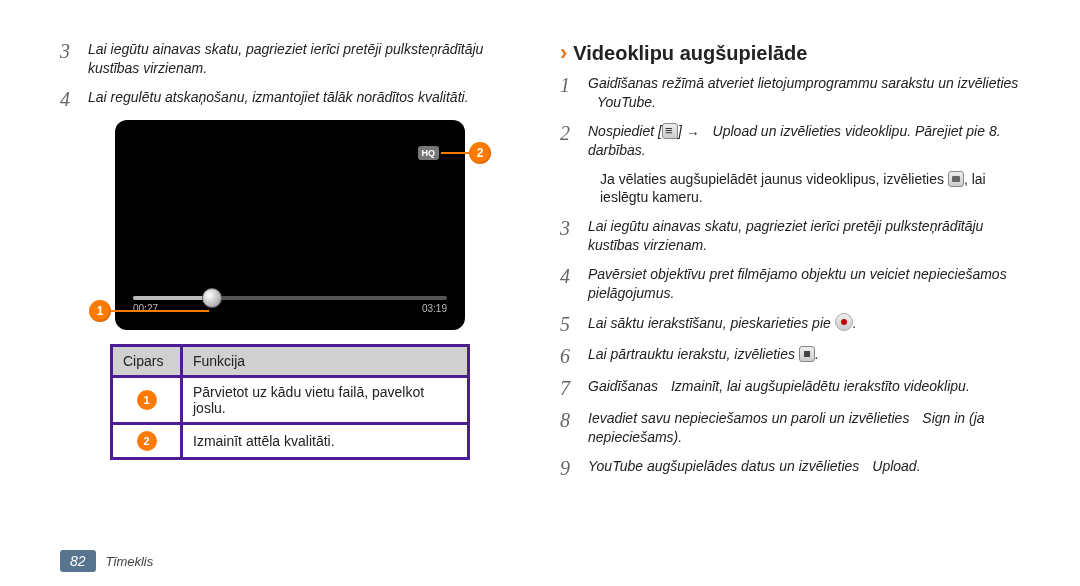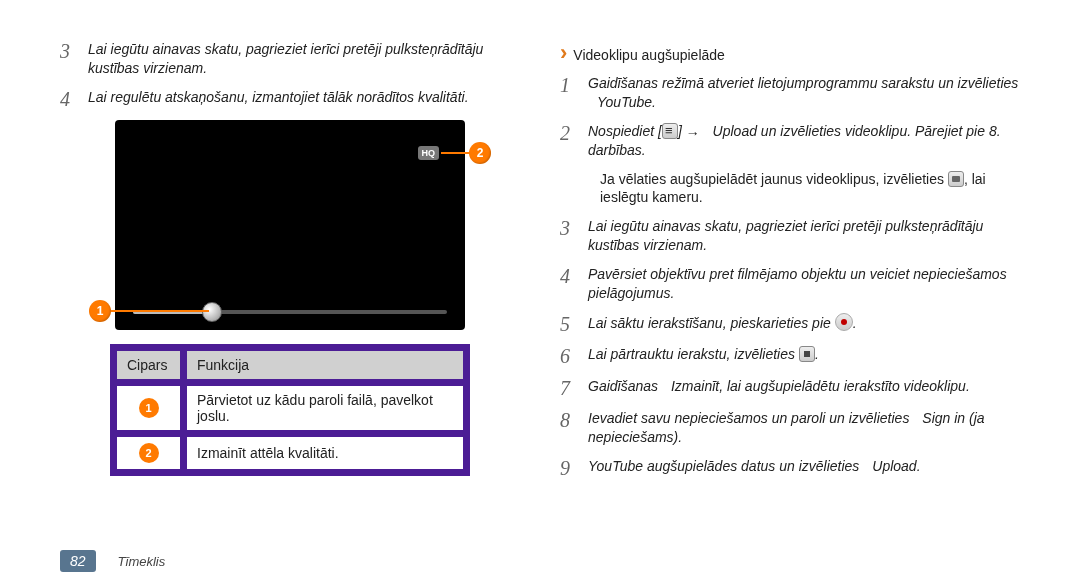--- a/index.html
+++ b/index.html
@@ -51,36 +51,36 @@
     align-items: baseline;
     gap: 6px;
     margin-bottom: 8px;
   }
   .chevron {
     color: #e07a1c;
     font-size: 22px;
     font-weight: bold;
   }
   .htitle {
-    font-size: 14px;
-    font-weight: normal;
+    font-size: 20px;
+    font-weight: bold;
   }
 
   
   .screenshot-wrap {
     position: relative;
     width: 350px;
     margin: 6px auto 14px auto;
   }
   .screenshot {
     width: 350px;
     height: 210px;
     background: #000;
     position: relative;
-    border-radius: 4px;
+    border-radius: 12px;
   }
   .hq {
     position: absolute;
     top: 26px; right: 26px;
     background: #777;
     color: #fff;
     font-size: 9px;
     padding: 2px 4px;
     border-radius: 3px;
     font-weight: bold;
@@ -155,41 +155,41 @@
   .cline2 { right: -6px; top: 32px; width: 30px; }
 
   
   table.func {
     border-collapse: collapse;
     width: 360px;
     margin: 0 auto;
     font-size: 14px;
   }
   table.func th, table.func td {
-    border: 7px solid #4c1d95;
+    border: 3px solid #4c1d95;
     padding: 6px 10px;
     text-align: left;
     vertical-align: middle;
   }
   table.func th { background: #d0d0d0; font-weight: normal; }
   table.func .iconcell { text-align: center; width: 70px; }
   .mini-callout {
     width: 20px; height: 20px; border-radius: 50%;
     background: #ff7a00; color: #fff; font-size: 11px;
     display: inline-flex; align-items: center; justify-content: center;
     font-weight: bold;
   }
 
   .footer {
     position: absolute;
     left: 60px;
     bottom: 14px;
     display: flex;
     align-items: center;
-    gap: 22px;
+    gap: 10px;
     font-style: italic;
     color: #444;
     font-size: 13px;
   }
   .pagenum {
     background: #58758f;
     color: #fff;
     font-style: italic;
     padding: 3px 10px;
     border-radius: 3px;
@@ -261,37 +261,41 @@
     </div>
 
     <div class="screenshot-wrap">
       <div class="screenshot">
         <div class="hq">HQ</div>
         <div class="timebar">
           <div class="track">
             <div class="fill"></div>
             <div class="thumb"></div>
           </div>
+          <div class="timecodes">
+            <span>00:27</span>
+            <span>03:19</span>
+          </div>
         </div>
       </div>
       <div class="cline cline1"></div>
       <div class="cline cline2"></div>
       <div class="callout big c1">1</div>
       <div class="callout big c2">2</div>
     </div>
 
     <table class="func">
       <tbody>
           <tr>
         <th>Cipars</th>
         <th>Funkcija</th>
       </tr>
       <tr>
         <td class="iconcell"><span class="mini-callout">1</span></td>
-        <td>Pārvietot uz kādu paroli failā, pavelkot joslu.</td>
+        <td>Pārvietot uz kādu vietu failā, pavelkot joslu.</td>
       </tr>
       <tr>
         <td class="iconcell"><span class="mini-callout">2</span></td>
         <td>Izmainīt attēla kvalitāti.</td>
       </tr>
     </tbody>
       </table>
 
   </div>
 

